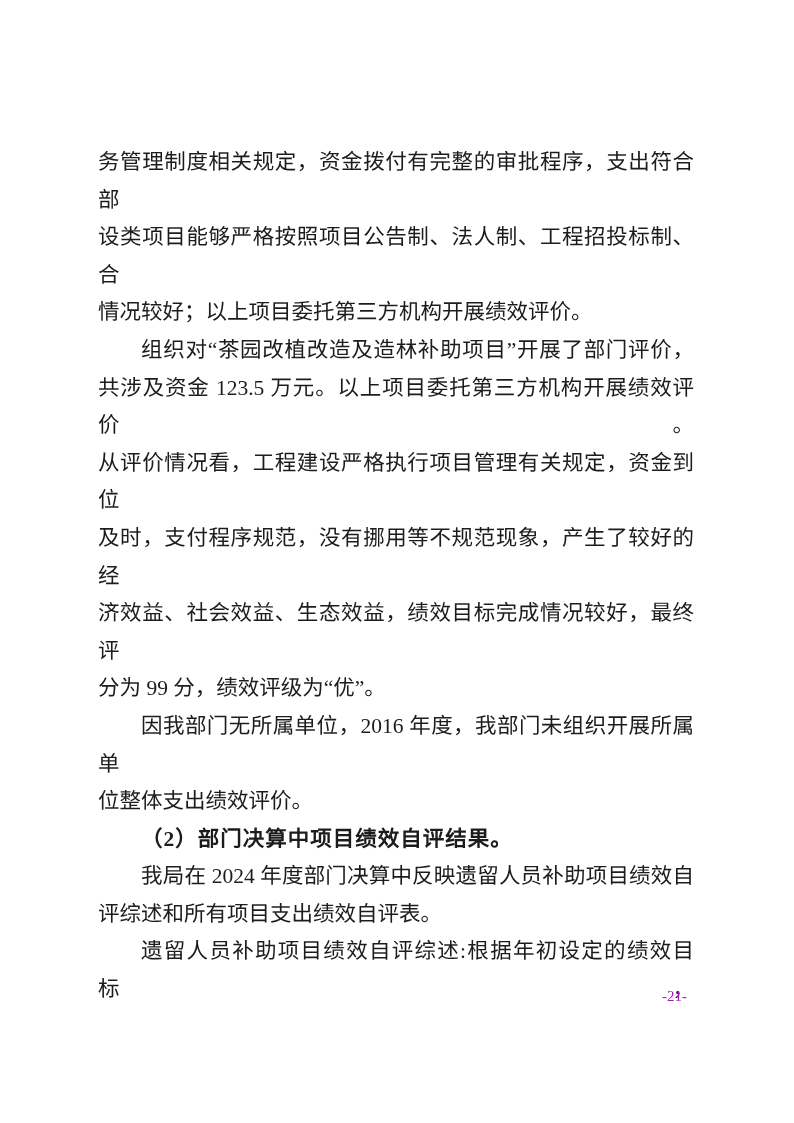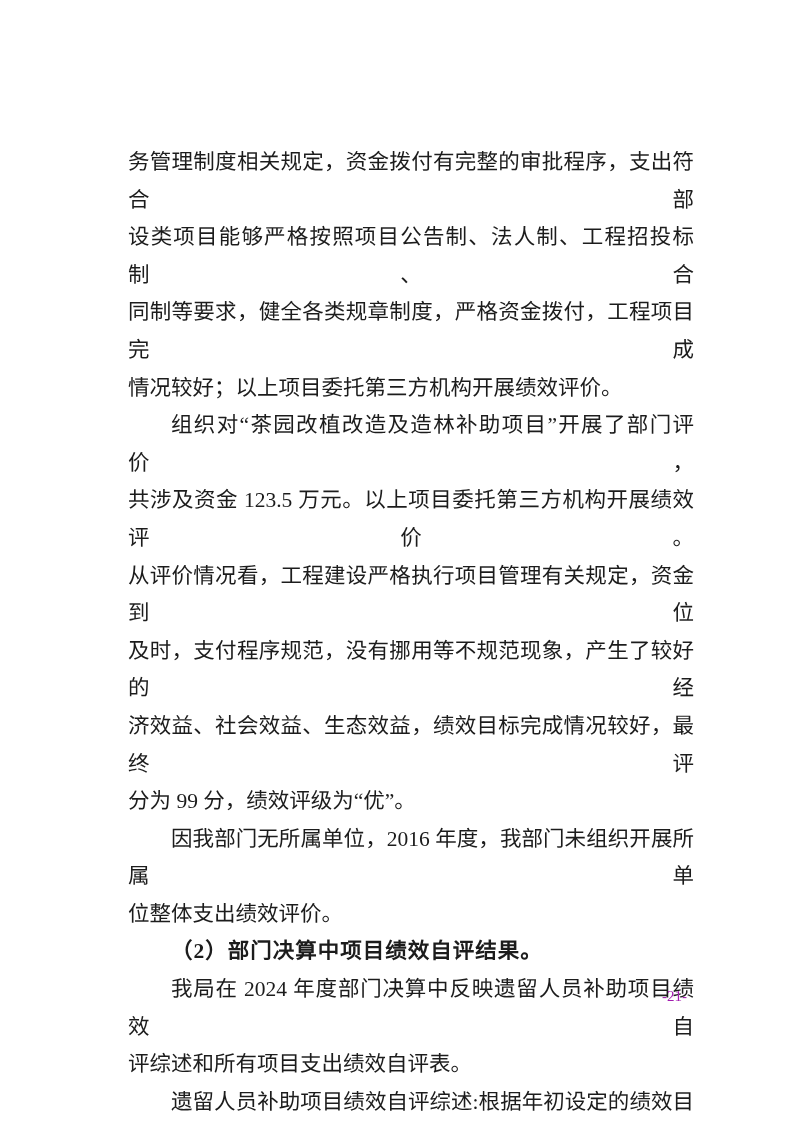--- a/index.html
+++ b/index.html
@@ -24,21 +24,20 @@
   }
   .para {
     margin: 0;
     padding: 0;
   }
   .line {
     font-size: 21.5px;
     line-height: 37.6px;
     white-space: nowrap;
     text-align: left;
-    margin-left: 30px;
   }
   
   .line.j {
     white-space: normal;
     text-align: justify;
     text-align-last: justify;
     text-justify: inter-character;
   }
   
   .line.ind {
@@ -60,21 +59,20 @@
 </style>
 </head>
 <body>
 
 <div class="page">
   <main class="doc-body">
 
     <div class="para">
       <div class="line j">务管理制度相关规定，资金拨付有完整的审批程序，支出符合部</div>
       <div class="line j">设类项目能够严格按照项目公告制、法人制、工程招投标制、合</div>
-      <div class="line j">同制等要求，健全各类规章制度，严格资金拨付，工程项目完成</div>
       <div class="line">情况较好；以上项目委托第三方机构开展绩效评价。</div>
     </div>
 
     <div class="para">
       <div class="line j ind">组织对“茶园改植改造及造林补助项目”开展了部门评价，</div>
       <div class="line j">共涉及资金 123.5 万元。以上项目委托第三方机构开展绩效评价。</div>
       <div class="line j">从评价情况看，工程建设严格执行项目管理有关规定，资金到位</div>
       <div class="line j">及时，支付程序规范，没有挪用等不规范现象，产生了较好的经</div>
       <div class="line j">济效益、社会效益、生态效益，绩效目标完成情况较好，最终评</div>
       <div class="line">分为 99 分，绩效评级为“优”。</div>

